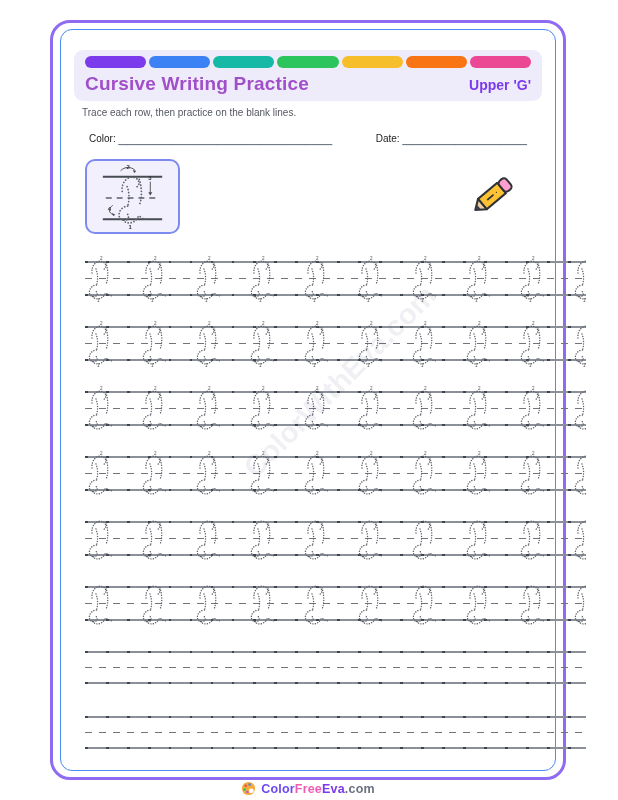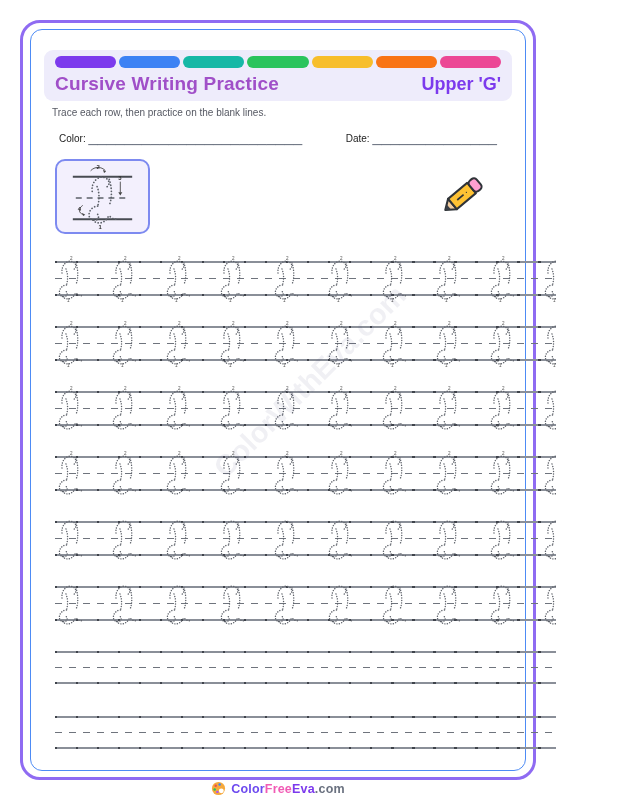--- a/index.html
+++ b/index.html
@@ -1,29 +1,29 @@
 <!DOCTYPE html>
 <html><head>
 <meta charset="utf-8">
 <style>
   html,body{margin:0;padding:0;background:#ffffff;}
   .page{position:relative;width:556px;height:800px;background:#fff;overflow:hidden;
-        font-family:"Liberation Sans","DejaVu Sans",sans-serif;}
+        font-family:"Liberation Sans","DejaVu Sans",sans-serif;margin-left:30px;}
   .outer-frame{position:absolute;left:20px;top:20px;right:20px;bottom:20px;
         border:3px solid #8F6BF2;border-radius:20px;}
   .inner-frame{position:absolute;left:30px;top:29px;right:30px;bottom:29px;
         border:1.5px solid #4D8BF5;border-radius:12px;overflow:visible;}
 
   
   .strip{margin:20px 13px 0 13px;background:#EEECFB;border-radius:9px;padding:6px 11px 6px 11px;}
   .rainbow{display:flex;gap:3px;height:12px;}
   .pill{flex:1;border-radius:6px;}
   .title-row{display:flex;justify-content:space-between;align-items:baseline;margin-top:5px;}
   .title{font-size:19px;font-weight:bold;letter-spacing:.2px;}
-  .badge{font-size:18px;font-weight:bold;}
+  .badge{font-size:14px;font-weight:bold;}
 
   .subtitle{margin:6px 0 0 21px;font-size:10px;color:#555862;}
 
   .fields{display:flex;justify-content:space-between;margin:10px 28px 0 28px;font-size:10px;color:#222;}
   .field-line{color:#6b7280;font-size:16px;}
 
   .example-row{display:flex;justify-content:space-between;align-items:center;margin:11px 30px 0 24px;height:78px;}
   .example-box{width:95px;height:75px;background:#F3F0FD;border:2px solid #7D8AF0;border-radius:10px;box-sizing:border-box;}
   .example-box svg{width:100%;height:100%;}
   .exline{stroke:#474b52;stroke-width:2;}

